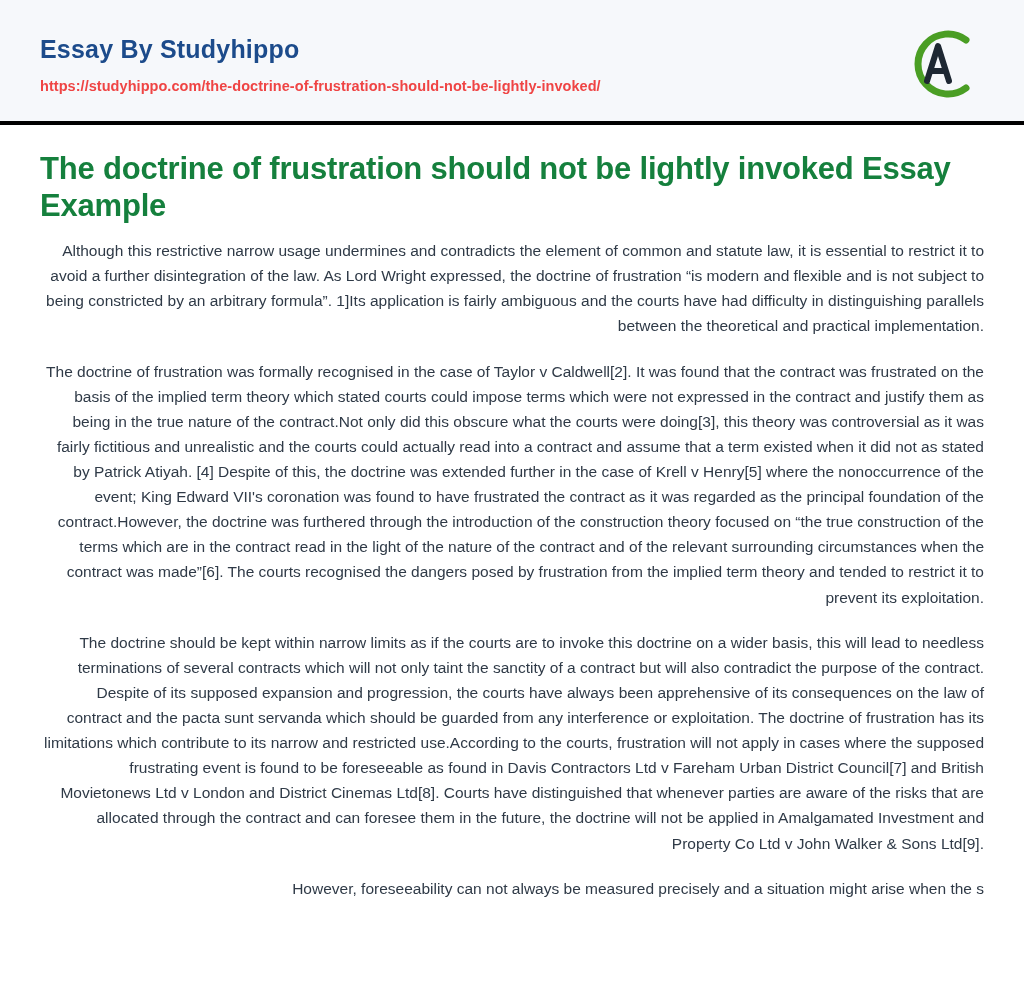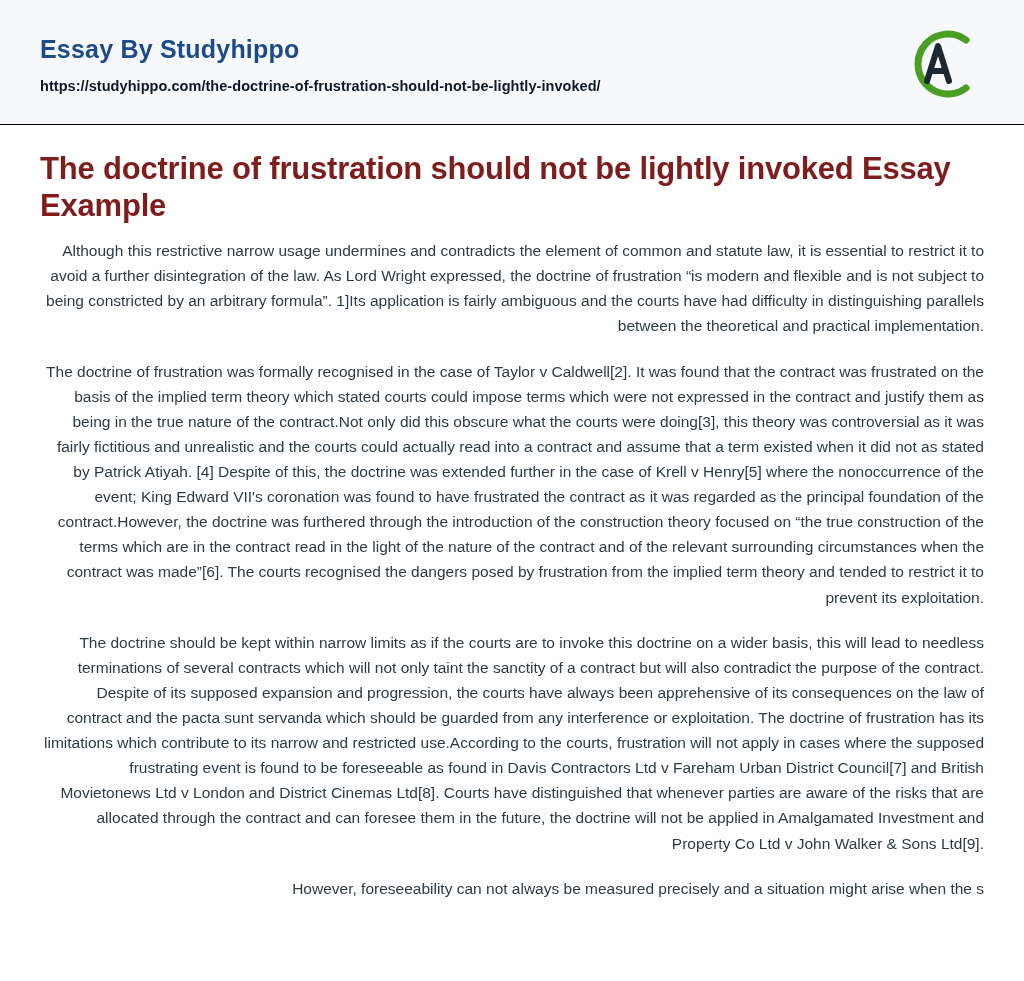--- a/index.html
+++ b/index.html
@@ -19,58 +19,58 @@
     width: 1024px;
     height: 981px;
     position: relative;
     box-sizing: border-box;
   }
 
   
   .header {
     height: 125px;
     background: #f6f8fb;
-    border-bottom: 1px solid #000000;
+    border-bottom: 4px solid #000000;
     box-sizing: border-box;
     padding: 36px 40px 0 40px;
     position: relative;
   }
   .brand {
     font-size: 25px;
     font-weight: bold;
     color: #1c4b8b;
     letter-spacing: 0.2px;
     line-height: 1.1;
     margin: 0;
   }
   .site-url {
     margin-top: 14px;
     font-size: 14.5px;
-    color: #0f172a;
+    color: #ef4444;
     font-weight: 600;
     letter-spacing: 0.05px;
   }
   .logo {
     position: absolute;
     right: 42px;
     top: 20px;
     width: 88px;
     height: 88px;
   }
 
   
   .article {
     padding: 26px 40px 0 40px;
     box-sizing: border-box;
   }
   .title {
     font-size: 31px;
     line-height: 1.18;
     font-weight: bold;
-    color: #7f1d1d;
+    color: #15803d;
     margin: 0 0 14px 0;
     letter-spacing: -0.2px;
   }
   .para {
     font-size: 15.5px;
     line-height: 1.62;
     color: #2f3a47;
     margin: 0 0 20px 0;
     text-align: right;
   }

